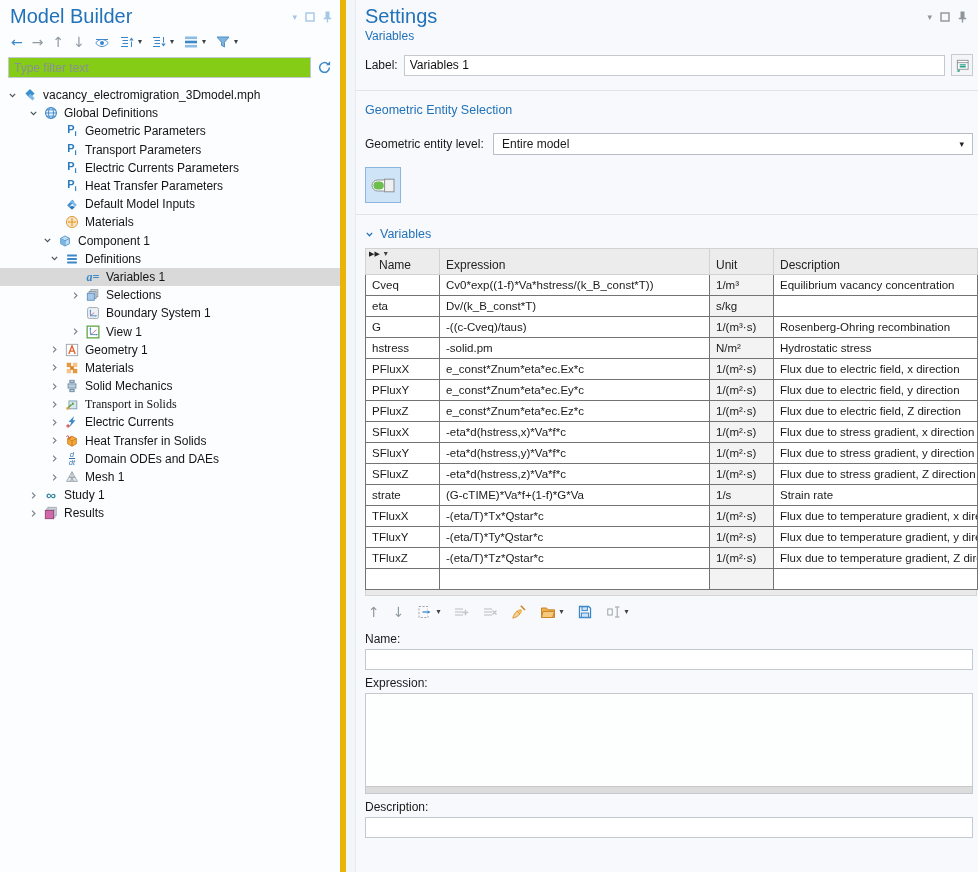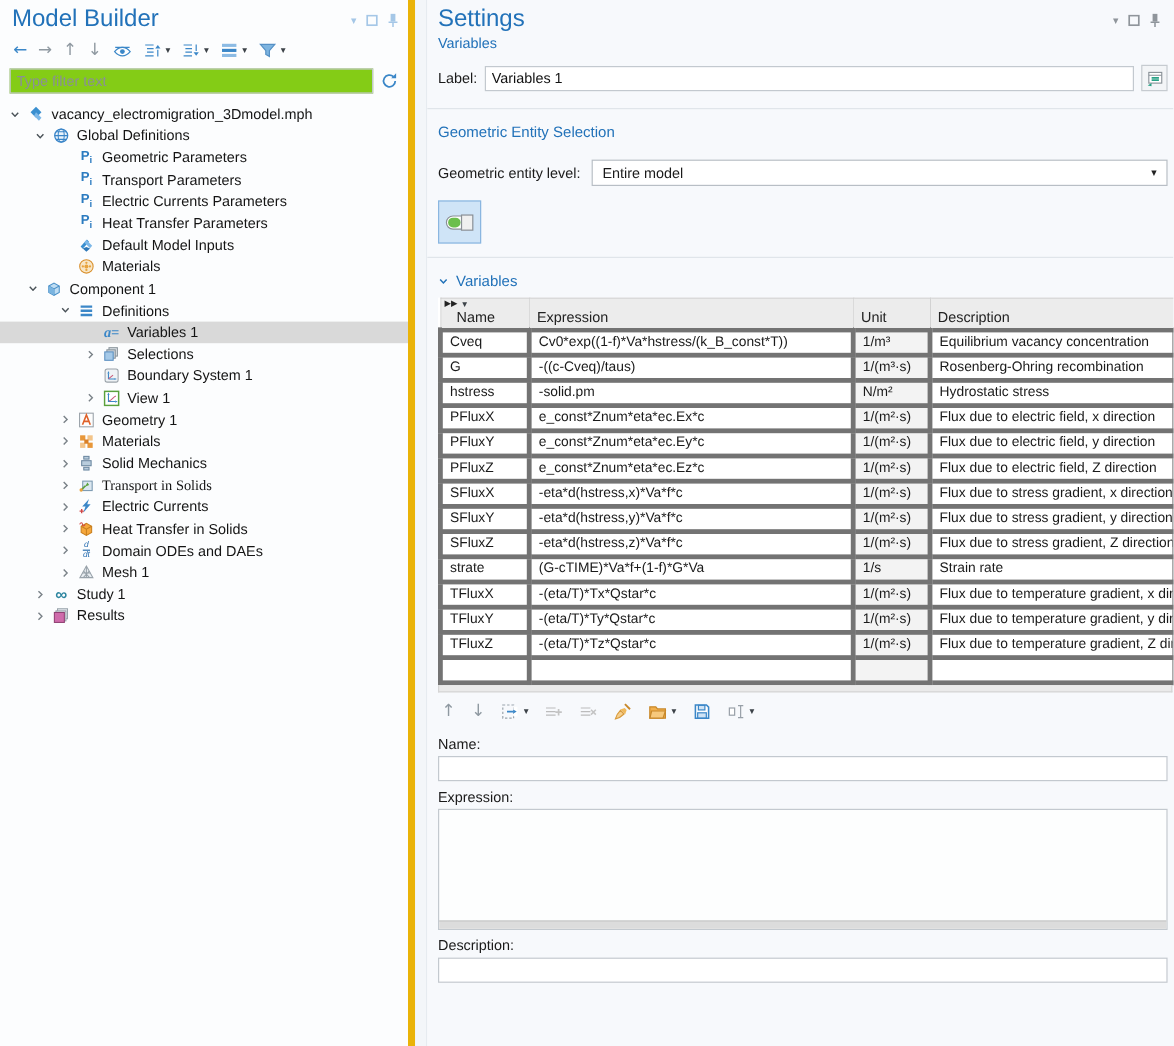--- a/index.html
+++ b/index.html
@@ -57,21 +57,21 @@
   .select-box{flex:1;height:22px;border:1px solid #b8bec5;background:#fff;display:flex;align-items:center;padding:0 8px;cursor:pointer}
   .select-box .val{flex:1}
   .select-caret{font-size:9px;color:#222}
   .active-btn{width:36px;height:36px;background:#cfe4f7;border:1px solid #8ab6e0;display:flex;align-items:center;justify-content:center;margin:4px 0 6px 3px;cursor:pointer;padding:0}
 
   .var-table{border-collapse:collapse;table-layout:fixed;width:612px;background:#fff;border:1px solid #b2b2b2;margin-left:3px}
   .var-table th{background:#ececec;border:1px solid #d2d2d2;height:26px;vertical-align:bottom;text-align:left;font-weight:400;padding:2px 6px;position:relative;font-size:12px;color:#222}
   .var-table th.name-col{padding-left:13px}
   .sort-icons{position:absolute;top:1px;left:3px;display:flex;gap:4px;align-items:flex-start}
   .skip-glyph{font-size:7px;color:#222;line-height:1}
-  .var-table td{border:4px solid #737373;height:21px;padding:0 6px;overflow:hidden;white-space:nowrap;font-size:11.5px}
+  .var-table td{border:1px solid #737373;height:21px;padding:0 6px;overflow:hidden;white-space:nowrap;font-size:11.5px}
   .var-table td.unit{background:#f3f3f3}
   .table-scroll{height:6px;background:#eaeaea;border:1px solid #d5d5d5;border-top:none;width:612px;margin-left:3px}
 
   .tbl-toolbar{display:flex;align-items:center;gap:7px;padding:6px 0 4px 3px}
   .tb-btn.disabled{cursor:default}
   .field{margin:2px 2px 0 3px}
   .field-label{margin:4px 0 3px}
   .full-input{width:100%;display:block}
   .expr-box{position:relative;height:101px;border:1px solid #c3c9cf;background:#fdfefe;margin:0 2px 0 3px}
   .expr-scroll{position:absolute;left:0;right:0;bottom:0;height:7px;background:#dcdcdc;border-top:1px solid #c8c8c8;cursor:pointer}
@@ -255,21 +255,21 @@
               <circle cx="8" cy="8" r="6.4" fill="#f8e6c6" stroke="#d98f2b"></circle>
               <circle cx="8" cy="8" r="1.9" fill="#e8a33d"></circle>
               <circle cx="4.6" cy="8" r="1.1" fill="#e8a33d"></circle>
               <circle cx="11.4" cy="8" r="1.1" fill="#e8a33d"></circle>
               <circle cx="8" cy="4.6" r="1.1" fill="#e8a33d"></circle>
               <circle cx="8" cy="11.4" r="1.1" fill="#e8a33d"></circle>
             </svg>
           </span>
           <span class="tw-label">Materials</span>
         </div>
-        <div class="tree-row" style="padding-left: 19px;">
+        <div class="tree-row" style="padding-left: 39px;">
           <span class="tw-arrow">
             <svg width="9" height="9" viewBox="0 0 10 10">
               <path d="M2 3.2l3 3.2 3-3.2" fill="none" stroke="#4a5258" stroke-width="1.3"></path>
             </svg>
           </span>
           <span class="tw-icon">
             <svg width="14" height="14" viewBox="0 0 16 16">
               <path d="M3 5l5-2.8L13 5v6l-5 2.8L3 11z" fill="#bfddf3" stroke="#4a90c8"></path>
               <path d="M3 5l5 2.8L13 5M8 7.8v6" stroke="#4a90c8" fill="none"></path>
               <path d="M3 5l5 2.8v6L3 11z" fill="#7ab4e0"></path>
@@ -582,20 +582,26 @@
         </tr>
       </thead>
       <tbody id="var-rows">
           <tr>
             <td>Cveq</td>
             <td>Cv0*exp((1-f)*Va*hstress/(k_B_const*T))</td>
             <td class="unit">1/m³</td>
             <td>Equilibrium vacancy concentration</td>
           </tr>
           <tr>
+            <td>eta</td>
+            <td>Dv/(k_B_const*T)</td>
+            <td class="unit">s/kg</td>
+            <td></td>
+          </tr>
+          <tr>
             <td>G</td>
             <td>-((c-Cveq)/taus)</td>
             <td class="unit">1/(m³·s)</td>
             <td>Rosenberg-Ohring recombination</td>
           </tr>
           <tr>
             <td>hstress</td>
             <td>-solid.pm</td>
             <td class="unit">N/m²</td>
             <td>Hydrostatic stress</td>

